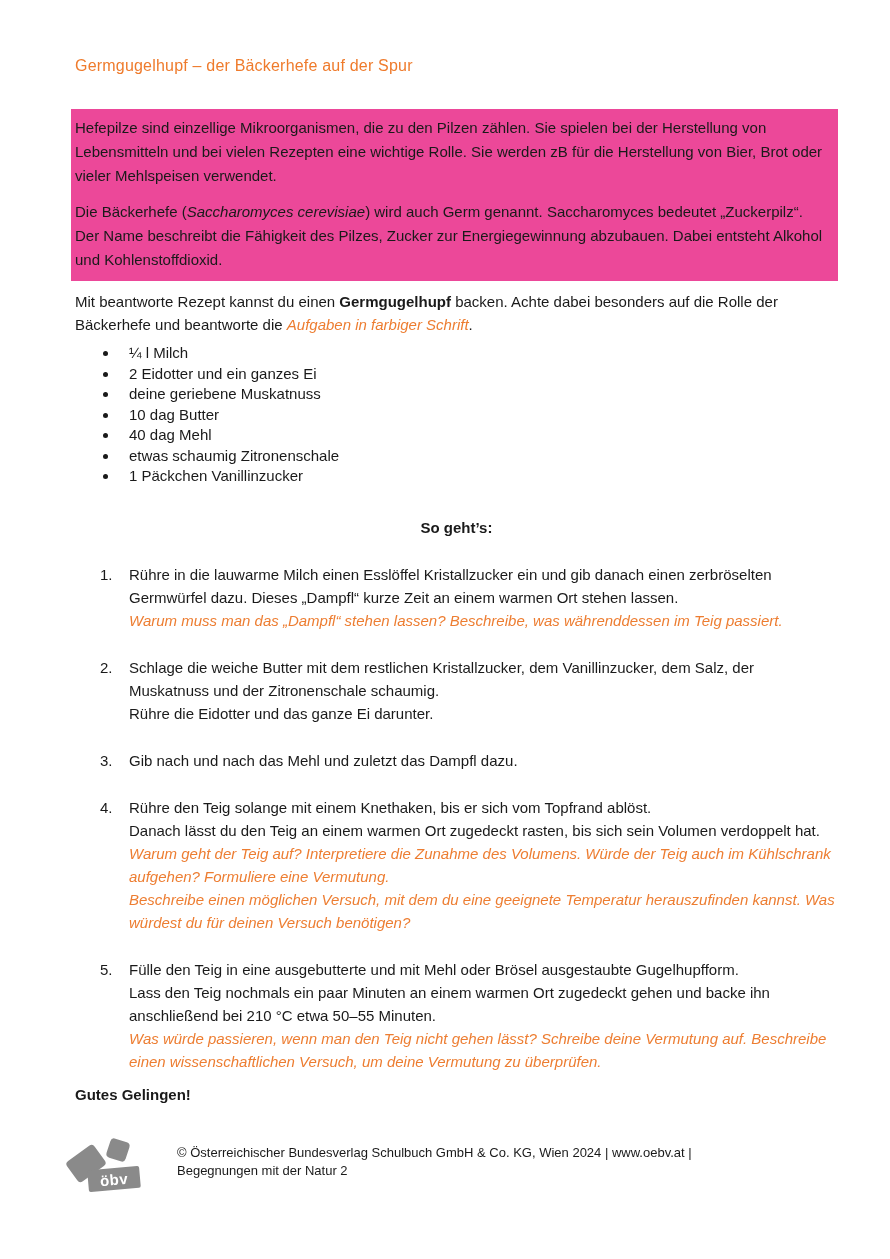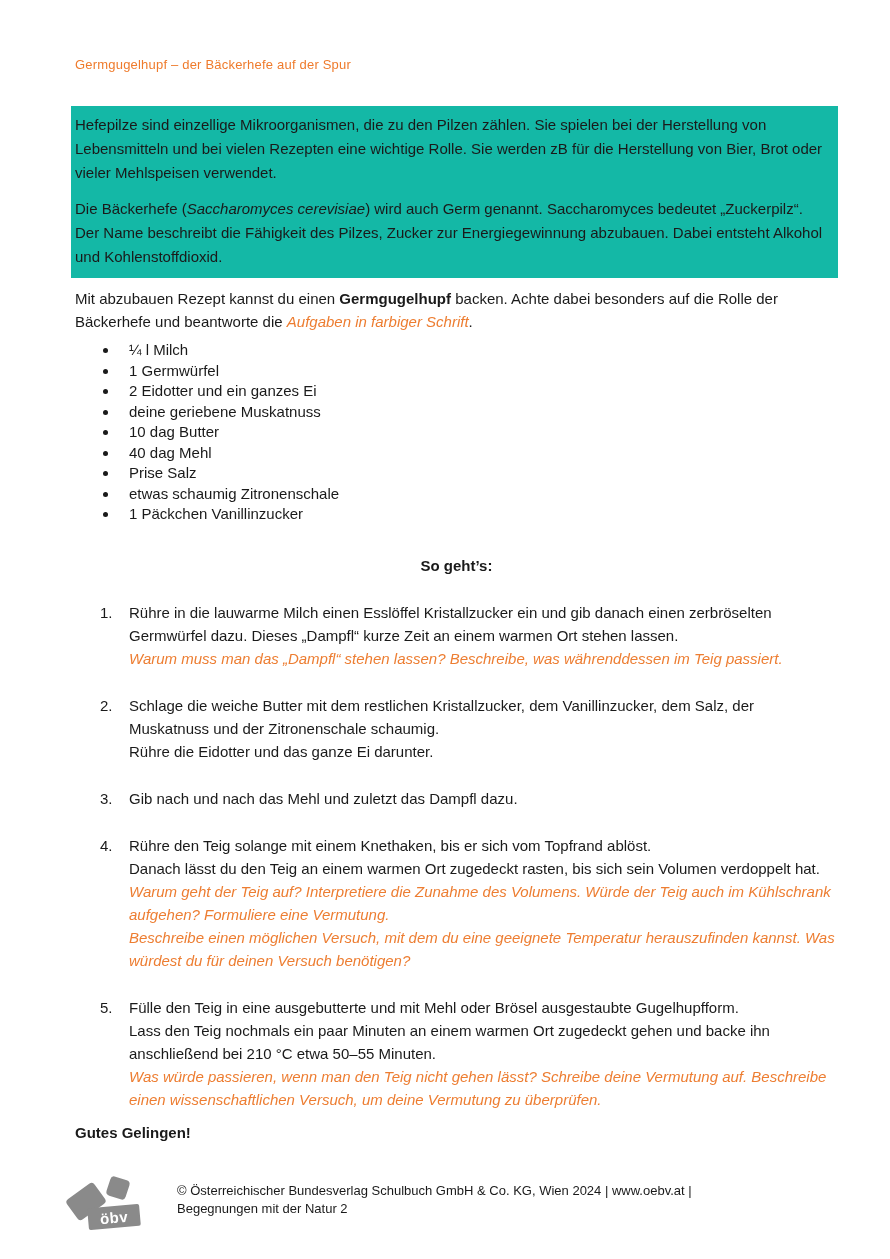--- a/index.html
+++ b/index.html
@@ -8,28 +8,28 @@
     width: 890px;
     min-height: 1259px;
     box-sizing: border-box;
     padding: 57px 52px 30px 75px;
     font-family: "Liberation Sans", "DejaVu Sans", sans-serif;
     font-size: 15px;
     color: #1a1a1a;
     background: #ffffff;
   }
   .title {
-    font-size: 13px;
+    font-size: 16px;
     font-weight: normal;
     color: #EF7B2C;
     margin: 0 0 34px 0;
     letter-spacing: 0.2px;
   }
   .info-box {
-    background: #14b8a6;
+    background: #ec4899;
     margin: 0 0 9px -4px;
     padding: 7px 10px 9px 4px;
     line-height: 24px;
   }
   .info-box p { margin: 0; }
   .info-box p + p { margin-top: 12px; }
   .intro { margin: 0; line-height: 23px; }
   .orange-italic { color: #ED7D31; font-style: italic; }
   .section-heading {
     font-size: 15px;
@@ -102,32 +102,30 @@
   <div class="info-box">
     <p>
       <span>Hefepilze sind einzellige Mikroorganismen, die zu den Pilzen zählen. Sie spielen bei der Herstellung von Lebensmitteln und bei vielen Rezepten eine wichtige Rolle. Sie werden zB für die Herstellung von Bier, Brot oder vieler Mehlspeisen verwendet.</span>
     </p>
     <p>
       <span>Die Bäckerhefe (</span><i>Saccharomyces cerevisiae</i><span>) wird auch Germ genannt. Saccharomyces bedeutet „Zuckerpilz“. Der Name beschreibt die Fähigkeit des Pilzes, Zucker zur Energiegewinnung abzubauen. Dabei entsteht Alkohol und Kohlenstoffdioxid.</span>
     </p>
   </div>
 
   <p class="intro">
-    <span>Mit abzubauen Rezept kannst du einen </span><b>Germgugelhupf</b><span> backen. Achte dabei besonders auf die Rolle der Bäckerhefe und beantworte die </span><i class="orange-italic">Aufgaben in farbiger Schrift</i><span>.</span>
+    <span>Mit beantworte Rezept kannst du einen </span><b>Germgugelhupf</b><span> backen. Achte dabei besonders auf die Rolle der Bäckerhefe und beantworte die </span><i class="orange-italic">Aufgaben in farbiger Schrift</i><span>.</span>
   </p>
 
 
   <ul class="ingredients">
     <li>¼ l Milch</li>
-    <li>1 Germwürfel</li>
     <li>2 Eidotter und ein ganzes Ei</li>
     <li>deine geriebene Muskatnuss</li>
     <li>10 dag Butter</li>
     <li>40 dag Mehl</li>
-    <li>Prise Salz</li>
     <li>etwas schaumig Zitronenschale</li>
     <li>1 Päckchen Vanillinzucker</li>
   </ul>
 
   <h2 class="section-heading" style="margin-top:32px;text-align:center;">So geht’s:</h2>
 
   <ol class="steps">
     <li>
       <span class="step-num">1.</span>
       <div class="step-text">Rühre in die lauwarme Milch einen Esslöffel Kristallzucker ein und gib danach einen zerbröselten Germwürfel dazu. Dieses „Dampfl“ kurze Zeit an einem warmen Ort stehen lassen.</div>

